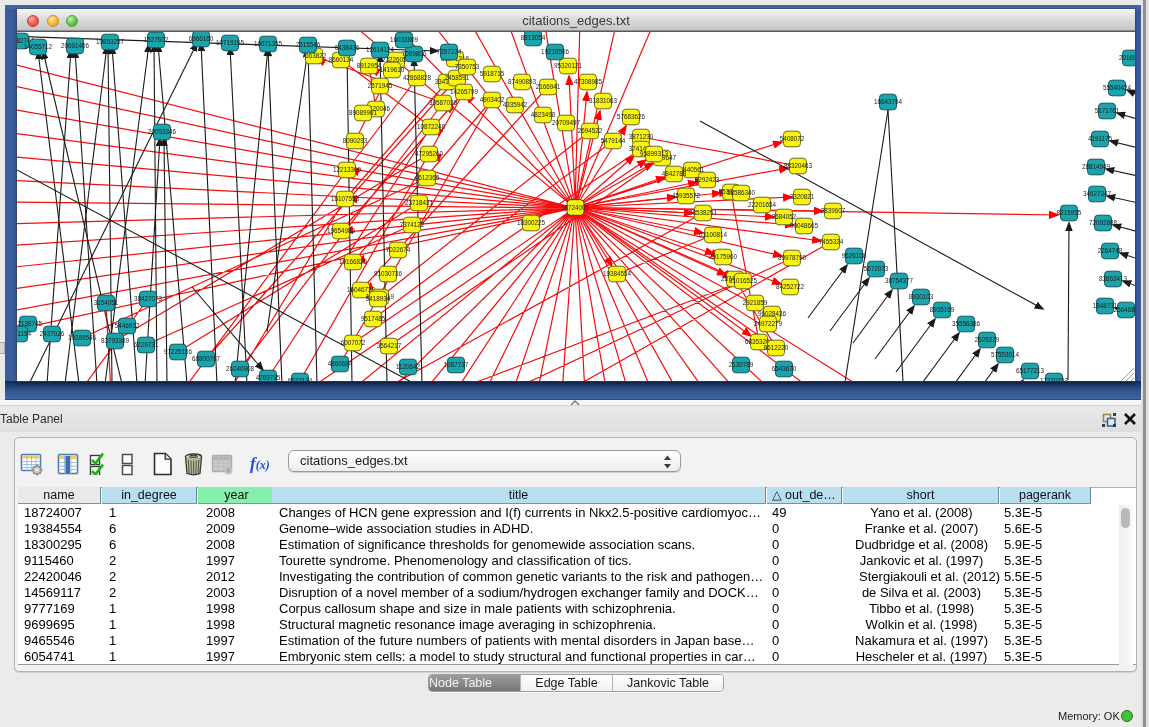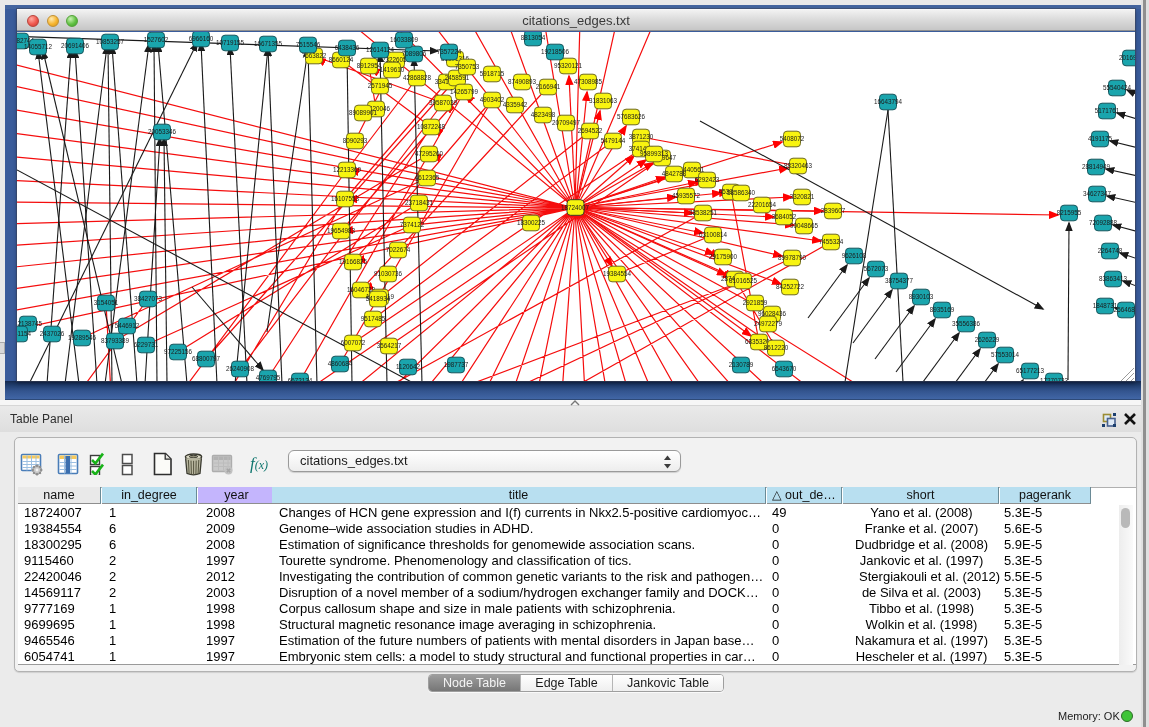--- a/index.html
+++ b/index.html
@@ -413,21 +413,21 @@
 </div>
 
 <div class="abs" style="left:0;top:342px;width:5px;height:12px;background:#d8d8d8;border:1px solid #aaa;border-left:0"></div>
 
 <div class="abs" style="left:0;top:400px;width:1141px;height:6px;background:#f6f6f6;border-bottom:1px solid #d6d6d6"></div>
 <svg class="abs" style="left:569px;top:400px" width="12" height="6" viewBox="0 0 12 6">
     <path d="M2 5 L6 1 L10 5" stroke="#777" stroke-width="1.4" fill="none"></path>
   </svg>
 
 <div class="abs" style="left:0;top:407px;width:1141px;height:25px;background:linear-gradient(180deg,#e9e9e9,#dedede)">
-  <div style="font-size:12px;line-height:25px;color:#2e2e2e;padding-left:10px">Table Panel</div>
+  <div style="font-size:12px;line-height:25px;color:#2e2e2e;">Table Panel</div>
   <svg class="abs" style="left:1102px;top:6px" width="14" height="14" viewBox="0 0 14 14">
     <rect x="1.5" y="1.5" width="7" height="7" fill="#dfeaf6" stroke="#9b8c33" stroke-width="1.6"></rect>
     <rect x="5.5" y="5.5" width="7.5" height="7.5" fill="#dfeaf6" stroke="#47608e" stroke-width="1.6"></rect>
     <rect x="11" y="0" width="3" height="3" fill="#1c3f6e"></rect>
       <rect x="0" y="11" width="3" height="3" fill="#1c3f6e"></rect>
     <rect x="11" y="11" width="3" height="3" fill="#1c3f6e"></rect>
   </svg>
   <svg class="abs" style="left:1124px;top:6px" width="12" height="12" viewBox="0 0 12 12">
     <path d="M1 1 L11 11 M11 1 L1 11" stroke="#111" stroke-width="2.6"></path>
   </svg>
@@ -485,35 +485,35 @@
         <line x1="15.8" y1="8" x2="15.1" y2="21.6"></line>
       </g>
     </svg></div>
 <div class="abs" style="left:211px;top:452px"><svg width="23" height="24" viewBox="0 0 23 24">
 <rect x="1.5" y="3.5" width="19" height="16" rx="1" fill="#c9c9c9" stroke="#adadad" stroke-width="1.4"></rect>
 <rect x="2.5" y="4.5" width="17" height="3.5" fill="#b2b2b2"></rect>
 <path d="M2.5 11h17M2.5 14.5h17M7.5 4.5v14M12.5 4.5v14M17 4.5v14" stroke="#bcbcbc" stroke-width="1"></path>
 <circle cx="17.5" cy="18.5" r="4" fill="#c2c2c2"></circle>
 <path d="M15.8 16.8 l3.4 3.4 M19.2 16.8 l-3.4 3.4" stroke="#a5a5a5" stroke-width="1.6"></path>
     </svg></div>
-<div class="abs" style="left:250px;top:452px;height:24px"><span style="font-family:'Liberation Serif',serif;font-style:italic;font-weight:normal;font-size:17px;color:#0f766e;line-height:24px">f<span style="font-size:12px">(x)</span></span></div>
+<div class="abs" style="left:250px;top:452px;height:24px"><span style="font-family:'Liberation Serif',serif;font-style:italic;font-weight:bold;font-size:17px;color:#1d4ed8;line-height:24px">f<span style="font-size:12px">(x)</span></span></div>
 
 <div class="abs" style="left:288px;top:450px;width:393px;height:22px;border:1px solid #9a9a9a;border-radius:6px;background:linear-gradient(180deg,#ffffff,#ededed);box-shadow:0 1px 1px rgba(0,0,0,.15)">
   <div style="font-size:13px;line-height:20px;color:#1c1c1c;padding-left:11px">citations_edges.txt</div>
   <svg class="abs" style="right:8px;top:4px" width="9" height="14" viewBox="0 0 9 14">
     <path d="M4.5 0.5 L8 5 H1 z" fill="#3c3c3c"></path>
       <path d="M4.5 13.5 L8 9 H1 z" fill="#3c3c3c"></path>
   </svg>
 </div>
 
 <div class="abs" style="left:18px;top:487px;width:1118px;height:178px;background:#fff;overflow:hidden;border-top:1px solid #b0b0b0;border-bottom:1px solid #9a9a9a"></div>
 <div class="abs" style="left:0;top:0;width:1149px;height:727px;pointer-events:none">
   <div style="position:absolute;left:18px;top:487px;width:83px;height:17px;background:#e9e9e9;border-right:1px solid #6a8a96;border-bottom:1px solid #8e8e8e;line-height:17px;text-align:center;font-size:12.5px;color:#111">name</div>
     <div style="position:absolute;left:102px;top:487px;width:95px;height:17px;background:#b8dff0;border-right:1px solid #6a8a96;border-bottom:1px solid #8e8e8e;line-height:17px;text-align:center;font-size:12.5px;color:#111">in_degree</div>
-    <div style="position:absolute;left:198px;top:487px;width:78px;height:17px;background:#c4b5fd;border-right:1px solid #6a8a96;border-bottom:1px solid #8e8e8e;line-height:17px;text-align:center;font-size:12.5px;color:#111">year</div>
+    <div style="position:absolute;left:198px;top:487px;width:78px;height:17px;background:#86efac;border-right:1px solid #6a8a96;border-bottom:1px solid #8e8e8e;line-height:17px;text-align:center;font-size:12.5px;color:#111">year</div>
     <div style="position:absolute;left:272px;top:487px;width:494px;height:17px;background:#b8dff0;border-right:1px solid #6a8a96;border-bottom:1px solid #8e8e8e;line-height:17px;text-align:center;font-size:12.5px;color:#111">title</div>
     <div style="position:absolute;left:767px;top:487px;width:75px;height:17px;background:#b8dff0;border-right:1px solid #6a8a96;border-bottom:1px solid #8e8e8e;line-height:17px;text-align:left;padding-left:5px;font-size:12.5px;color:#111">△ out_de…</div>
     <div style="position:absolute;left:843px;top:487px;width:156px;height:17px;background:#b8dff0;border-right:1px solid #6a8a96;border-bottom:1px solid #8e8e8e;line-height:17px;text-align:center;font-size:12.5px;color:#111">short</div>
     <div style="position:absolute;left:1000px;top:487px;width:91px;height:17px;background:#b8dff0;border-right:1px solid #6a8a96;border-bottom:1px solid #8e8e8e;line-height:17px;text-align:center;font-size:12.5px;color:#111">pagerank</div>
   <div class="abs" style="left:0;top:0;font-size:13px;color:#000">
       <div style="position:absolute;left:0;top:505.0px;width:1118px;height:16.0px;line-height:16.0px">
         <div style="position:absolute;left:24px;width:80px">18724007</div>
         <div style="position:absolute;left:109px;width:80px">1</div>
         <div style="position:absolute;left:206px;width:60px">2008</div>
         <div style="position:absolute;left:279px;width:487px;overflow:hidden;white-space:nowrap">Changes of HCN gene expression and I(f) currents in Nkx2.5-positive cardiomyoc…</div>
@@ -602,19 +602,19 @@
         <div style="position:absolute;left:843px;width:157px;text-align:center">Hescheler et al. (1997)</div>
         <div style="position:absolute;left:1004px;width:85px">5.3E-5</div>
       </div>
     </div>
 </div>
 
 <div class="abs" style="left:1119px;top:505px;width:14px;height:160px;background:linear-gradient(90deg,#ededed,#fafafa)"></div>
 <div class="abs" style="left:1121px;top:508px;width:9px;height:20px;background:#b9b9b9;border-radius:5px"></div>
 
 <div class="abs" style="left:428px;top:674px;width:296px;height:18px;border:1px solid #9e9e9e;border-radius:4px;background:#fff;display:flex;font-size:12.5px;box-shadow:0 1px 0 rgba(255,255,255,.7)">
-  <div style="width:91px;background:linear-gradient(180deg,#9d9d9d,#767676);color:#f4f4f4;text-align:center;line-height:17px;border-radius:3px 0 0 3px">Node Table</div>
+  <div style="width:91px;background:linear-gradient(180deg,#9d9d9d,#767676);color:#f4f4f4;line-height:17px;border-radius:3px 0 0 3px">Node Table</div>
   <div style="width:92px;background:linear-gradient(180deg,#ffffff,#efefef);color:#1a1a1a;text-align:center;line-height:17px;border-left:1px solid #b5b5b5">Edge Table</div>
   <div style="width:111px;background:linear-gradient(180deg,#ffffff,#efefef);color:#1a1a1a;text-align:center;line-height:17px;border-left:1px solid #b5b5b5;border-radius:0 3px 3px 0">Jankovic Table</div>
 </div>
 
 <div class="abs" style="left:1058px;top:710px;font-size:11px;color:#1c1c1c">Memory: OK</div>
 <div class="abs" style="left:1121px;top:710px;width:12px;height:12px;border-radius:50%;background:#3fc437;border:1px solid #2e6b28"></div>
 
 </body></html>

